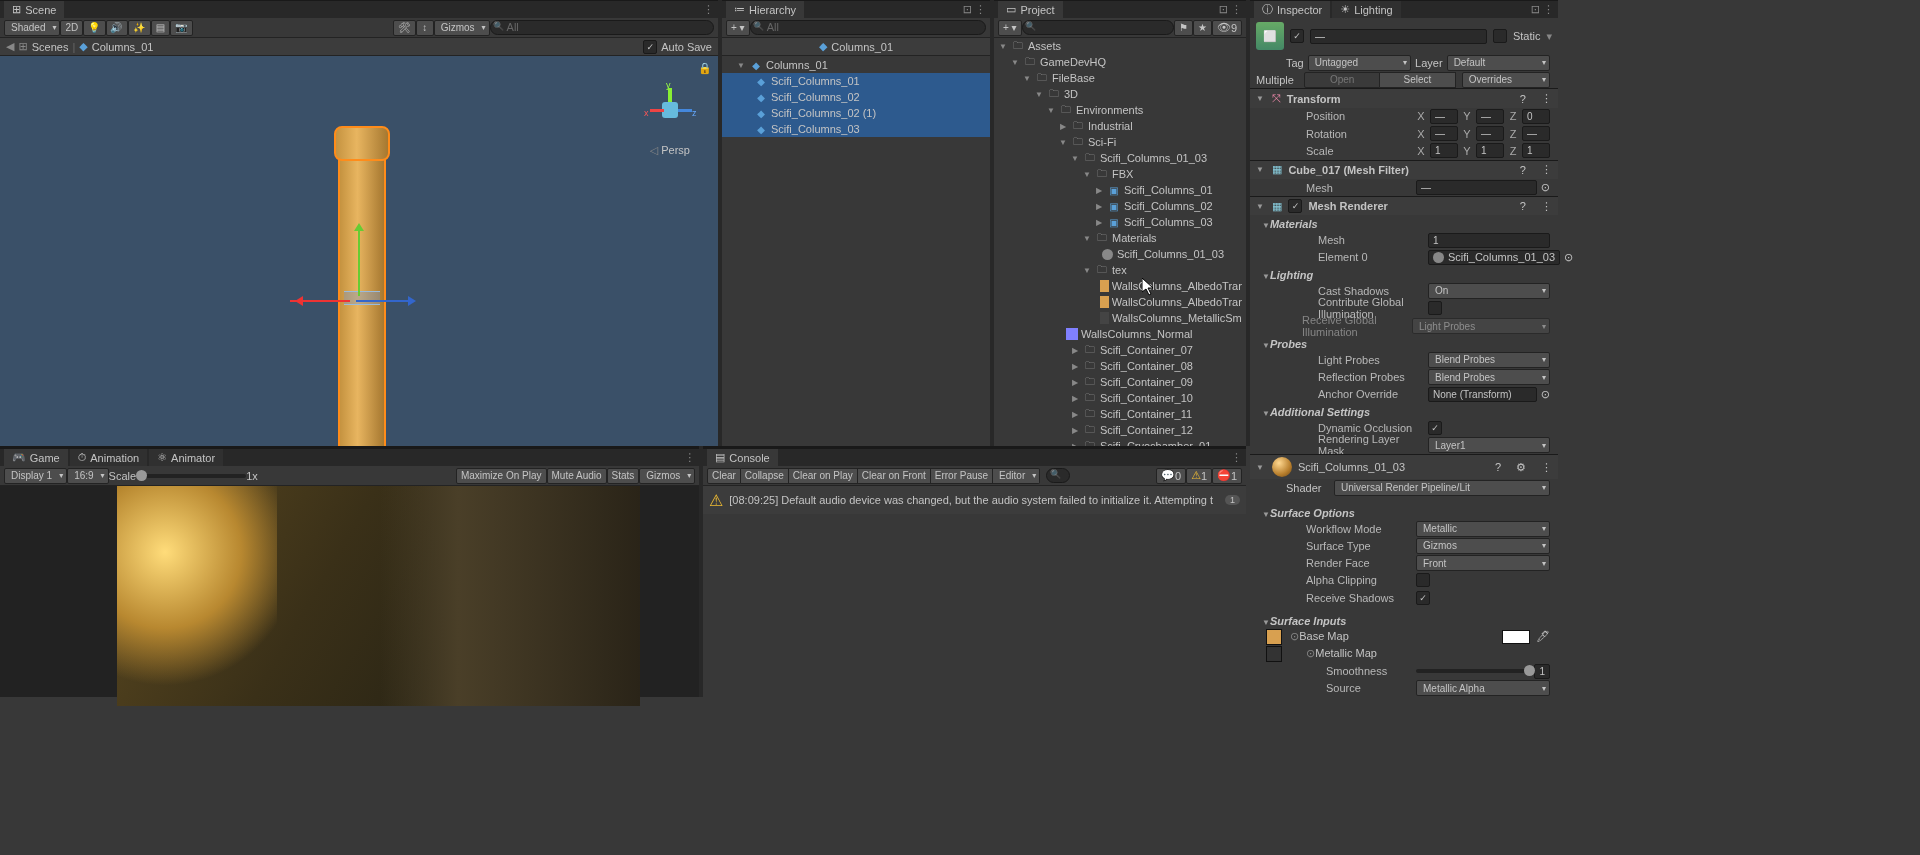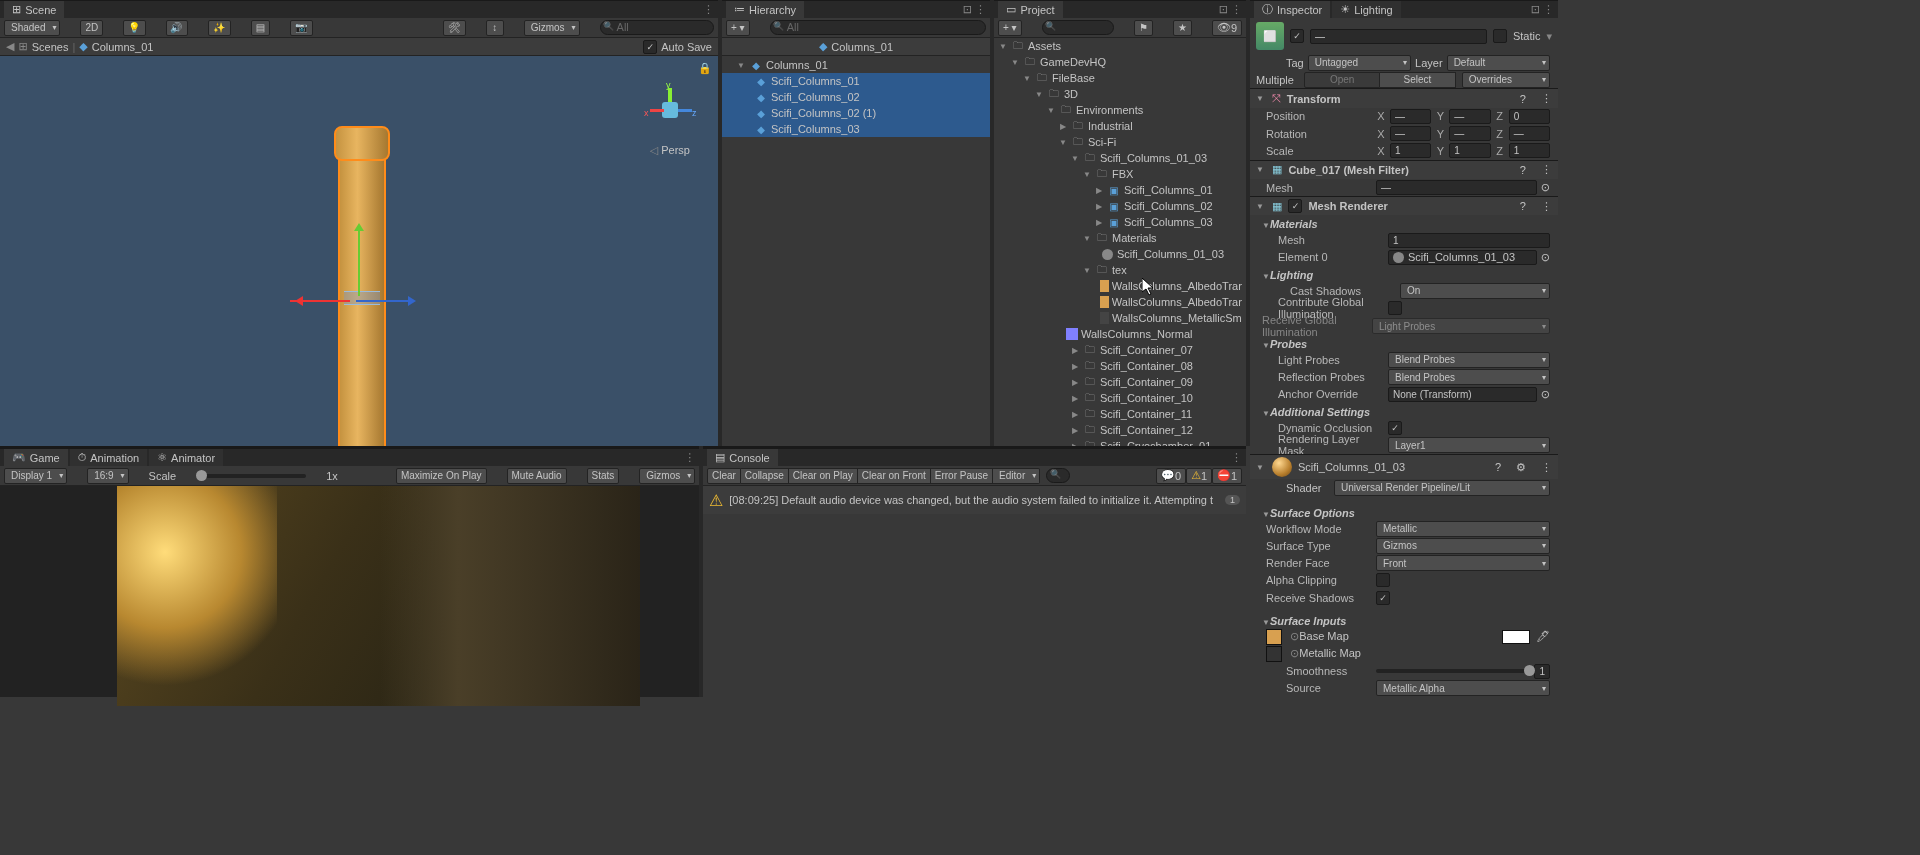--- a/index.html
+++ b/index.html
@@ -1,39 +1,39 @@
 <!DOCTYPE html>
 <html><head>
 <meta charset="utf-8">
 <style>
 * { margin:0; padding:0; box-sizing:border-box; font-family:"Segoe UI",Arial,sans-serif; font-size:11px; color:#c4c4c4; user-select:none; }
 body { background:#383838; width:1920px; height:855px; overflow:hidden; position:relative; }
 .tab-hdr { background:#282828; height:18px; display:flex; align-items:center; padding:0 4px; border-top:1px solid #191919; }
 .tab { background:#383838; padding:1px 8px; margin-right:2px; height:17px; display:flex; align-items:center; gap:4px; cursor:pointer; }
 .tab.inactive { background:#303030; color:#888; }
-.toolbar { background:#383838; height:20px; display:flex; align-items:center; padding:0 4px; gap:20px; border-bottom:1px solid #232323; }
+.toolbar { background:#383838; height:20px; display:flex; align-items:center; padding:0 4px; gap:0; border-bottom:1px solid #232323; }
 .tbtn { background:#4d4d4d; border:1px solid #232323; border-radius:2px; height:16px; min-width:18px; display:flex; align-items:center; justify-content:center; padding:0 4px; cursor:pointer; font-size:10px; }
 .drop { background:#4d4d4d; border:1px solid #232323; border-radius:2px; height:16px; padding:0 14px 0 6px; display:flex; align-items:center; position:relative; cursor:pointer; font-size:10px; }
 .drop::after { content:"▾"; position:absolute; right:3px; font-size:8px; }
 .search { background:#2a2a2a; border:1px solid #1a1a1a; border-radius:8px; height:15px; flex:1; padding:0 6px 0 16px; position:relative; }
 .search::before { content:"🔍"; position:absolute; left:3px; top:0; font-size:9px; opacity:.5; }
 .crumb-bar { background:#3c3c3c; height:18px; display:flex; align-items:center; padding:0 6px; gap:4px; border-bottom:1px solid #232323; font-size:10px; }
 .scene-view { background:#3a5068; position:relative; flex:1; }
 .tree-row { height:16px; display:flex; align-items:center; gap:3px; padding-right:4px; cursor:pointer; font-size:11px; }
 .tree-row.sel { background:#2d5a8e; }
 .fold { width:10px; height:10px; display:flex; align-items:center; justify-content:center; font-size:8px; color:#888; cursor:pointer; }
 .ico { width:14px; height:14px; display:flex; align-items:center; justify-content:center; font-size:10px; }
 .ico-prefab { color:#5aa0d8; }
 .ico-folder { color:#aaa; }
 .ico-mat { background:#888; border-radius:50%; width:11px; height:11px; }
 .ico-tex { width:12px; height:12px; }
 .ins-hdr { background:#3c3c3c; height:20px; display:flex; align-items:center; padding:2px 6px; gap:6px; border-top:1px solid #1a1a1a; font-size:11px; }
 .fold-h { width:10px; font-size:8px; color:#999; }
 .ins-row { height:18px; display:flex; align-items:center; padding:0 8px 0 16px; gap:4px; font-size:11px; }
-.ins-lbl { width:106px; color:#b8b8b8; flex-shrink:0; }
+.ins-lbl { width:106px; color:#b8b8b8; flex-shrink:0;margin-left:40px; }
 .ins-field { background:#2a2a2a; border:1px solid #1a1a1a; border-radius:2px; height:15px; flex:1; padding:0 4px; display:flex; align-items:center; font-size:10px; }
 .axis { width:10px; text-align:center; color:#aaa; }
 .cb { width:14px; height:14px; background:#2a2a2a; border:1px solid #1a1a1a; border-radius:2px; display:flex; align-items:center; justify-content:center; font-size:9px; cursor:pointer; }
 .section-hdr { font-weight:bold; color:#c4c4c4; padding:3px 0 1px 12px; font-size:11px;font-style:italic; }
 .pane-btn { color:#888; font-size:11px; cursor:pointer; }
 .vdiv { width:4px; background:#282828; cursor:ew-resize; }
 
 
 .column-obj { position:absolute; left:330px; top:70px; width:65px; height:350px; }
 .column-body { position:absolute; left:8px; top:10px; width:48px; height:330px; background:linear-gradient(90deg,#c59340,#e8b560 40%,#a67830); border:2px solid #ff8c1a; border-radius:6px; }
@@ -395,21 +395,21 @@
       </div>
     <div class="ins-row" style="padding-left:28px">
         <span class="ins-lbl">Element 0</span>
         <div class="ins-field">
           <span class="ico-mat" style="margin-right:4px"></span>
           <span>Scifi_Columns_01_03</span>
         </div>
         <span>⊙</span>
       </div>
     <div class="section-hdr"><span class="fold-h">▼</span><span>Lighting</span></div>
-    <div class="ins-row" style="padding-left:40px">
+    <div class="ins-row" style="padding-left:28px">
         <span class="ins-lbl">Cast Shadows</span>
         <div class="drop" style="flex:1">On</div>
       </div>
     <div class="ins-row" style="padding-left:28px">
         <span class="ins-lbl" style="overflow:hidden">Contribute Global Illumination</span>
         <div class="cb"></div>
       </div>
     <div class="ins-row" style="padding-left:12px;opacity:.6">
         <span class="ins-lbl" style="overflow:hidden">Receive Global Illumination</span>
         <div class="drop" style="flex:1">Light Probes</div>
@@ -469,21 +469,21 @@
     <div class="section-hdr"><span class="fold-h">▼</span><span>Surface Inputs</span></div>
     <div class="ins-row">
         <span style="width:16px;height:16px;background:#d8a050;border:1px solid #111"></span>
         <span style="width:90px;margin-left:4px"><span style="color:#888">⊙</span><span>Base Map</span></span>
         <div style="flex:1"></div>
         <span style="width:28px;height:14px;background:#fff;border:1px solid #111"></span>
         <span style="margin-left:2px">🖊</span>
       </div>
     <div class="ins-row">
         <span style="width:16px;height:16px;background:#333;border:1px solid #111"></span>
-        <span style="margin-left:4px"><span style="color:#888">⊙</span><span>Metallic Map</span></span>
+        <span style="margin-left:20px"><span style="color:#888">⊙</span><span>Metallic Map</span></span>
       </div>
     <div class="ins-row" style="padding-left:36px">
         <span class="ins-lbl" style="width:86px">Smoothness</span>
         <div style="flex:1;height:4px;background:#222;border-radius:2px;position:relative">
           <div style="position:absolute;right:-5px;top:-4px;width:11px;height:11px;border-radius:50%;background:#999"></div>
         </div>
         <div class="ins-field" style="width:34px;flex:0">1</div>
       </div>
     <div class="ins-row" style="padding-left:36px">
         <span class="ins-lbl" style="width:86px">Source</span>

